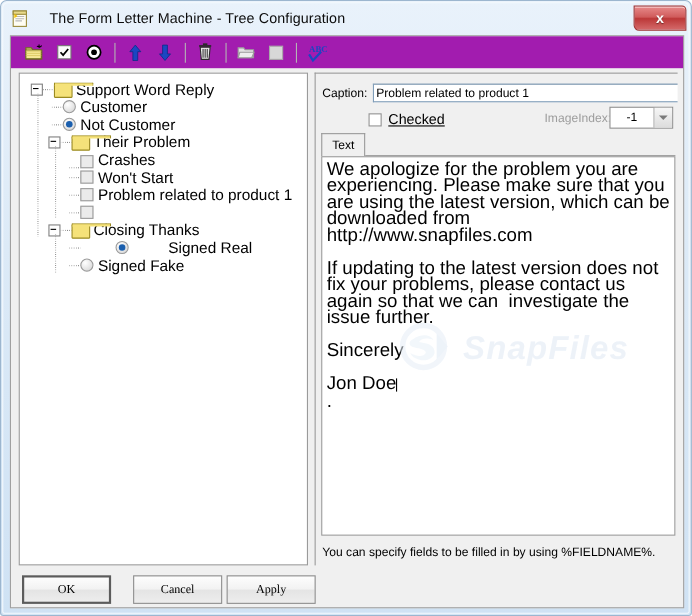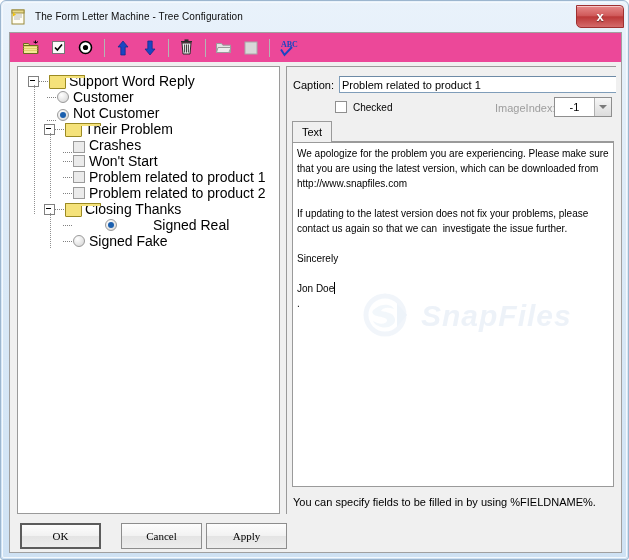--- a/index.html
+++ b/index.html
@@ -43,22 +43,22 @@
     align-items: center;
     border-radius: 5px 5px 0 0;
   }
   .title-icon {
     width: 18px; height: 18px;
     margin-left: 6px;
     position: relative;
     flex: 0 0 auto;
   }
   .title-text {
-    margin-left: 8px;
-    font-size: 10px;
+    margin-left: 18px;
+    font-size: 13px;
     color: #0c0c0c;
     white-space: nowrap;
     letter-spacing: 0.1px;
   }
   .close-btn {
     position: absolute;
     right: 4px; top: 2px;
     width: 46px; height: 21px;
     border-radius: 0 4px 0 5px;
     background: linear-gradient(to bottom, #e78a8a 0%, #d05b5b 45%, #bc3838 52%, #d46a6a 100%);
@@ -82,21 +82,21 @@
     background: #f0f0f0;
     border: 1px solid #a0a0a0;
     box-sizing: border-box;
   }
 
   
   .toolbar {
     position: absolute;
     left: 0; top: 0;
     width: 611px; height: 29px;
-    background: #ec4899;
+    background: #a21caf;
     display: flex;
     align-items: center;
     padding-left: 10px;
     box-sizing: border-box;
   }
   .tb-btn {
     width: 23px; height: 22px;
     margin-right: 4px;
     position: relative;
     display: flex;
@@ -248,21 +248,21 @@
     display: flex;
     align-items: center;
   }
   .cbox {
     width: 12px; height: 12px;
     background: #ffffff;
     border: 1px solid #8f8f8f;
     box-sizing: border-box;
     cursor: pointer;
   }
-  .checked-label { margin-left: 6px; font-size: 10px; }
+  .checked-label { margin-left: 6px; font-size: 13px; text-decoration: underline; }
 
   .imgindex-label {
     position: absolute;
     left: 208px; top: 35px;
     font-size: 11px;
     color: #9d9d9d;
   }
   .imgindex-combo {
     position: absolute;
     left: 267px; top: 30px;
@@ -331,21 +331,21 @@
     left: 5px; top: 75px;
     width: 322px; height: 345px;
     background: #ffffff;
     border: 1px solid #9a9a9a;
     box-sizing: border-box;
     overflow: hidden;
     padding: 3px 4px;
   }
   .editor p {
     margin: 0;
-    font-size: 10px;
+    font-size: 17px;
     line-height: 15px;
     white-space: pre-wrap;
     color: #000;
   }
   .editor .blank { height: 15px; }
   .caretline { display: inline; }
   .caret {
     display: inline-block;
     width: 1px;
     height: 12px;
@@ -526,21 +526,21 @@
             </span>
           <span class="tnode-label">Support Word Reply</span>
         </div>
 
         <div class="tnode" style="padding-left:25px;">
           <span class="dots"></span>
           <span class="radio"></span>
           <span class="tnode-label">Customer</span>
         </div>
 
-        <div class="tnode" style="padding-left:25px;align-items:flex-end;">
+        <div class="tnode" style="padding-left:25px;">
           <span class="dots"></span>
           <span class="radio on"></span>
           <span class="tnode-label">Not Customer</span>
         </div>
 
         <div class="tnode" style="padding-left:22px;">
           <span class="expander"></span>
           <span class="dots"></span>
           <span class="folder">
               <i class="back"></i>
@@ -563,21 +563,20 @@
 
         <div class="tnode" style="padding-left:41px;">
           <span class="dots"></span>
           <span class="tcheck"></span>
           <span class="tnode-label">Problem related to product 1</span>
         </div>
 
         <div class="tnode" style="padding-left:41px;">
           <span class="dots"></span>
           <span class="tcheck"></span>
-          <span class="tnode-label">Problem related to product 2</span>
         </div>
 
         <div class="tnode" style="padding-left:22px;">
           <span class="expander"></span>
           <span class="dots"></span>
           <span class="folder">
               <i class="back"></i>
               <i class="tab"></i>
             </span>
           <span class="tnode-label">Closing Thanks</span>

